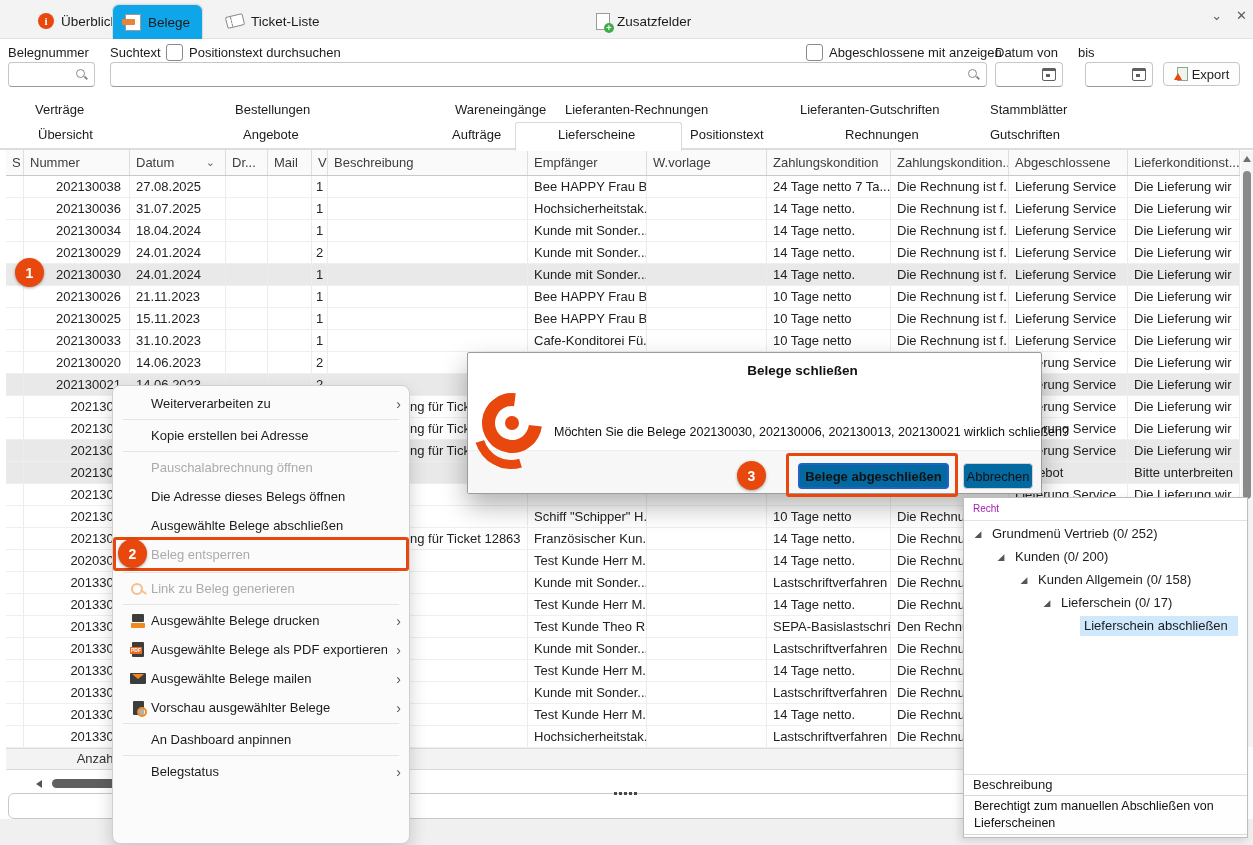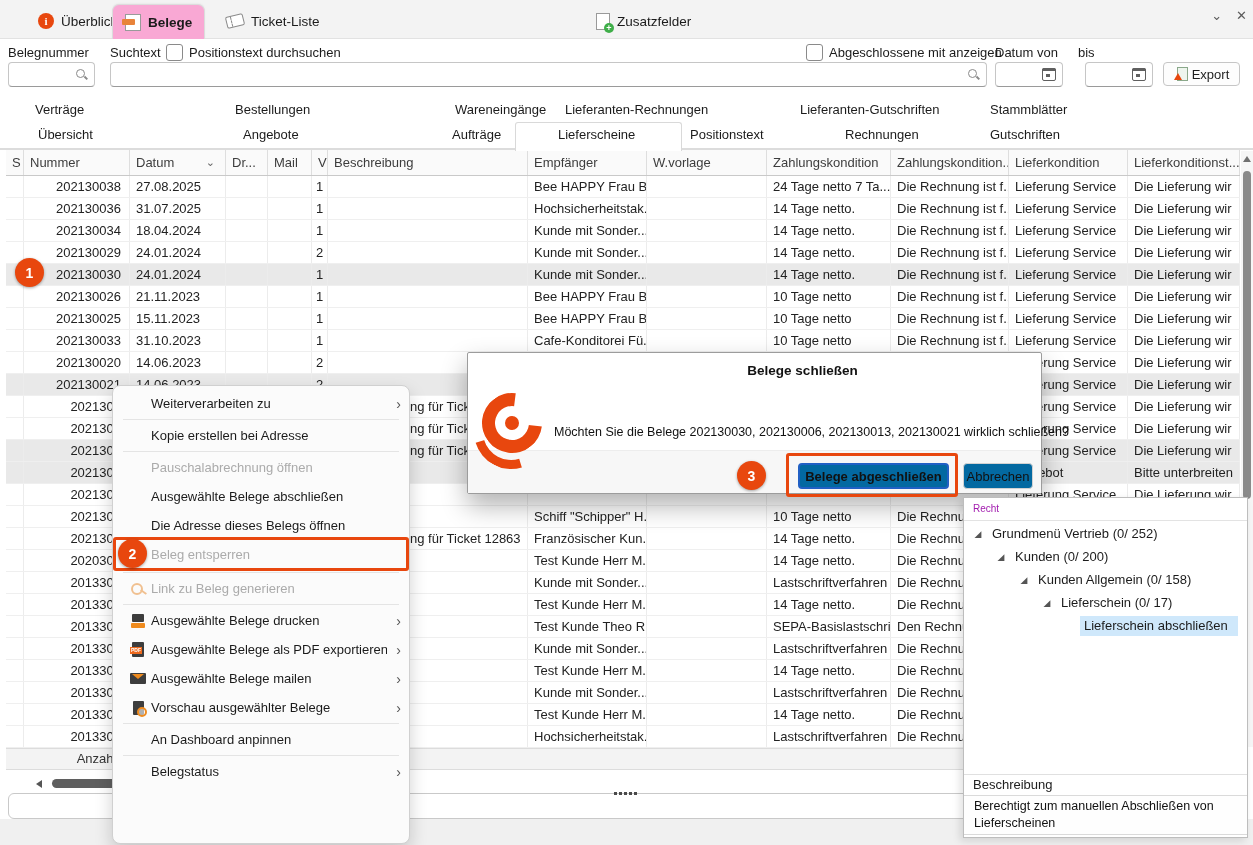--- a/index.html
+++ b/index.html
@@ -3,21 +3,21 @@
 <meta charset="utf-8">
 <style>
   html,body{margin:0;padding:0;background:#dcdcdc;}
   #app{position:relative;width:1253px;height:845px;background:#fff;overflow:hidden;
        font-family:"Liberation Sans","DejaVu Sans",sans-serif;font-size:13px;color:#1f1f1f;}
 
   
   #topbar{position:absolute;left:0;top:0;width:1253px;height:38px;background:#f3f3f3;border-bottom:1px solid #e2e2e2;}
   .toptab{position:absolute;top:6px;height:30px;display:flex;align-items:center;gap:7px;padding:0 12px;cursor:default;}
   .toptab .lbl{font-size:13.5px;color:#1b1b1b;}
-  .toptab.active{background:#f9a8d4;border:1px solid #dcdcdc;border-bottom:none;border-radius:7px 7px 0 0;top:4px;height:35px;box-shadow:0 -1px 2px rgba(0,0,0,.04);font-weight:bold;}
+  .toptab.active{background:#0ea5e9;border:1px solid #dcdcdc;border-bottom:none;border-radius:7px 7px 0 0;top:4px;height:35px;box-shadow:0 -1px 2px rgba(0,0,0,.04);}
   #winctrl{position:absolute;right:6px;top:8px;display:flex;gap:14px;color:#5a5a5a;font-size:13px;}
   #winctrl span{cursor:default;}
 
   
   .ic{display:inline-block;flex:0 0 auto;}
   .ic-info{width:16px;height:16px;border-radius:50%;background:#e8470e;position:relative;}
   .ic-info::after{content:"i";position:absolute;left:0;top:0;width:16px;text-align:center;color:#fff;font-weight:700;font-size:11px;line-height:16px;font-family:"Liberation Serif",serif;}
   .ic-doc{width:14px;height:15px;border:1px solid #9a9a9a;background:#fff;position:relative;}
   .ic-doc::after{content:"";position:absolute;left:-4px;top:4px;width:13px;height:6px;background:#e8833a;border-radius:1px;}
   .ic-ticket{width:16px;height:10px;border:1.4px solid #8a8a8a;border-radius:2px;transform:rotate(-14deg);position:relative;background:#fff;}
@@ -221,21 +221,21 @@
         <div class="ghcell c1">Nummer</div>
         <div class="ghcell c2">Datum<span class="sort">⌄</span></div>
         <div class="ghcell c3">Dr...</div>
         <div class="ghcell c4">Mail</div>
         <div class="ghcell c5">V</div>
         <div class="ghcell c6">Beschreibung</div>
         <div class="ghcell c7">Empfänger</div>
         <div class="ghcell c8">W.vorlage</div>
         <div class="ghcell c9">Zahlungskondition</div>
         <div class="ghcell c10">Zahlungskondition...</div>
-        <div class="ghcell c11">Lieferkondition</div>
+        <div class="ghcell c11">Abgeschlossene</div>
         <div class="ghcell c12">Lieferkonditionst...</div>
       </div>
     <div id="gridbody">
         <div class="trow">
           <div class="cell c0"></div>
           <div class="cell c1 num">202130038</div>
           <div class="cell c2">27.08.2025</div>
           <div class="cell c3"></div>
           <div class="cell c4"></div>
           <div class="cell c5 ctr">1</div>
@@ -657,28 +657,28 @@
         <span class="mi-ic"></span>
         <span class="mlbl">Kopie erstellen bei Adresse</span>
         <span class="marr"></span>
       </div>
       <div class="msep"></div>
       <div class="mitem disabled">
         <span class="mi-ic"></span>
         <span class="mlbl">Pauschalabrechnung öffnen</span>
         <span class="marr"></span>
       </div>
+      <div class="mitem">
+        <span class="mi-ic"></span>
+        <span class="mlbl">Die Adresse dieses Belegs öffnen</span>
+        <span class="marr"></span>
+      </div>
       <div class="mitem hl">
         <span class="mi-ic"></span>
         <span class="mlbl">Ausgewählte Belege abschließen</span>
-        <span class="marr"></span>
-      </div>
-      <div class="mitem">
-        <span class="mi-ic"></span>
-        <span class="mlbl">Die Adresse dieses Belegs öffnen</span>
         <span class="marr"></span>
       </div>
       <div class="mitem disabled">
         <span class="mi-ic"></span>
         <span class="mlbl">Beleg entsperren</span>
         <span class="marr"></span>
       </div>
       <div class="msep"></div>
       <div class="msep"></div>
       <div class="mitem disabled">

